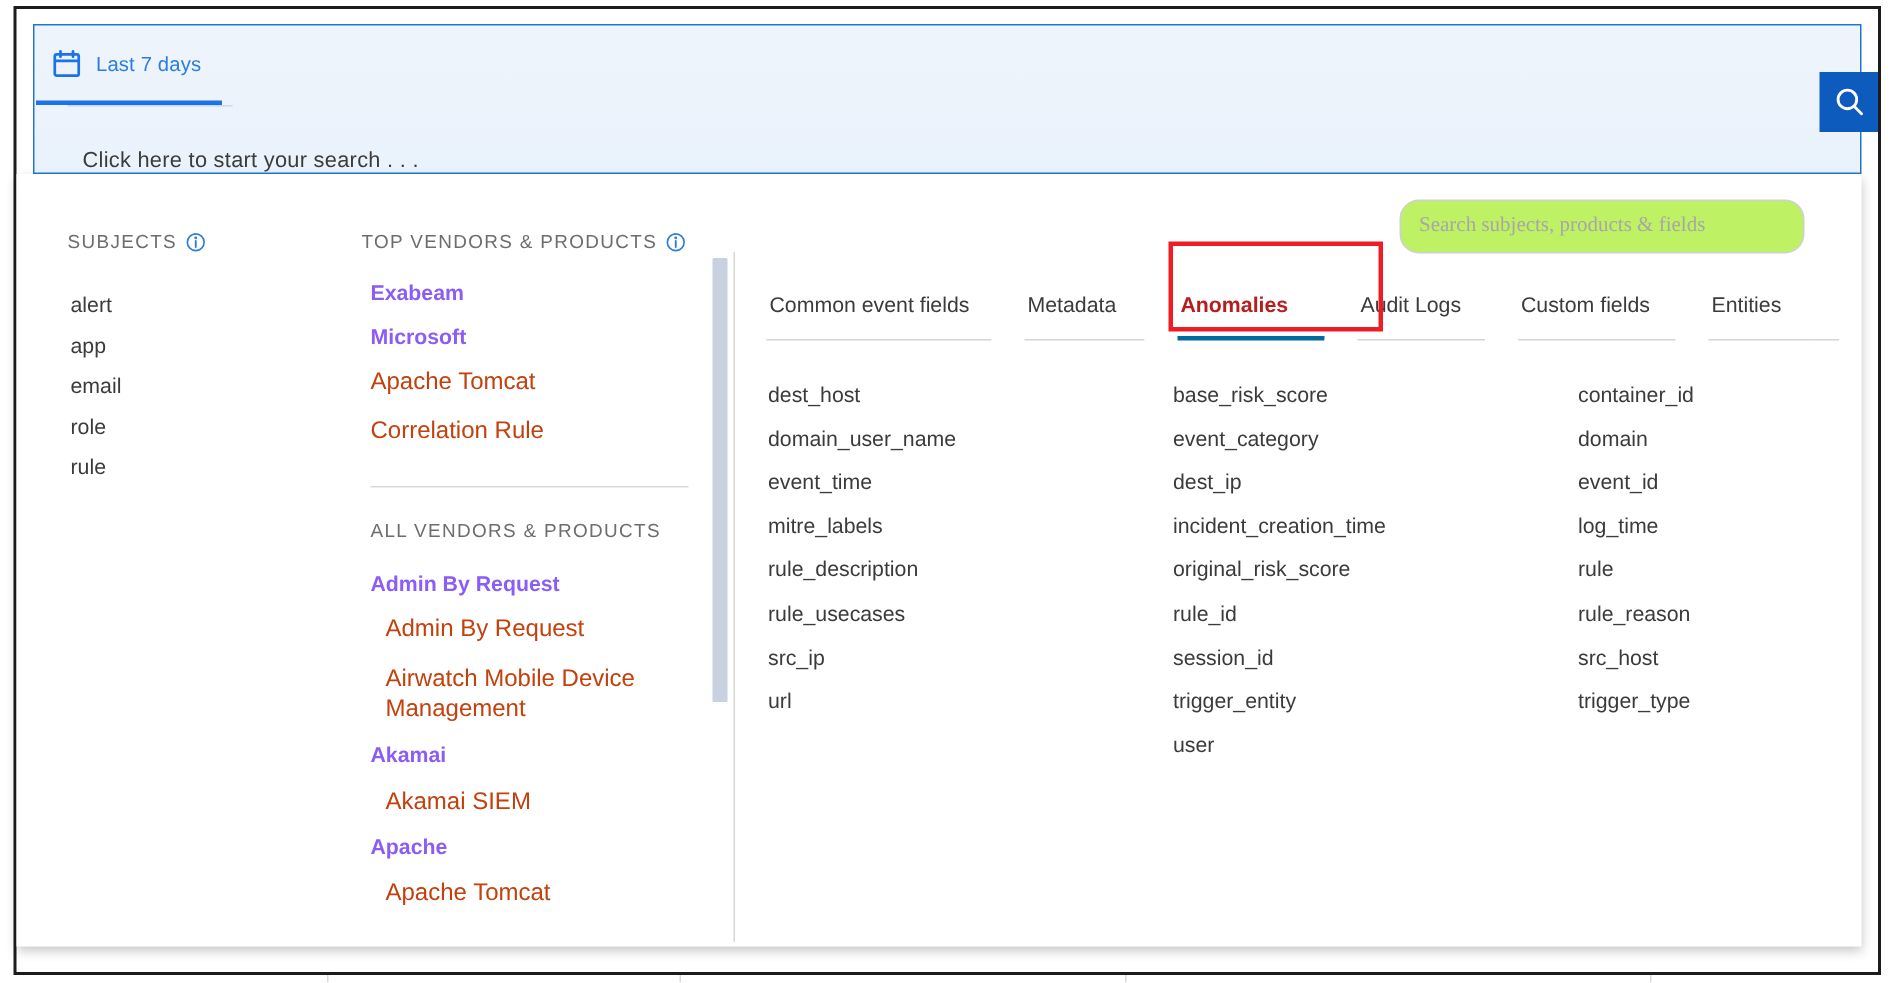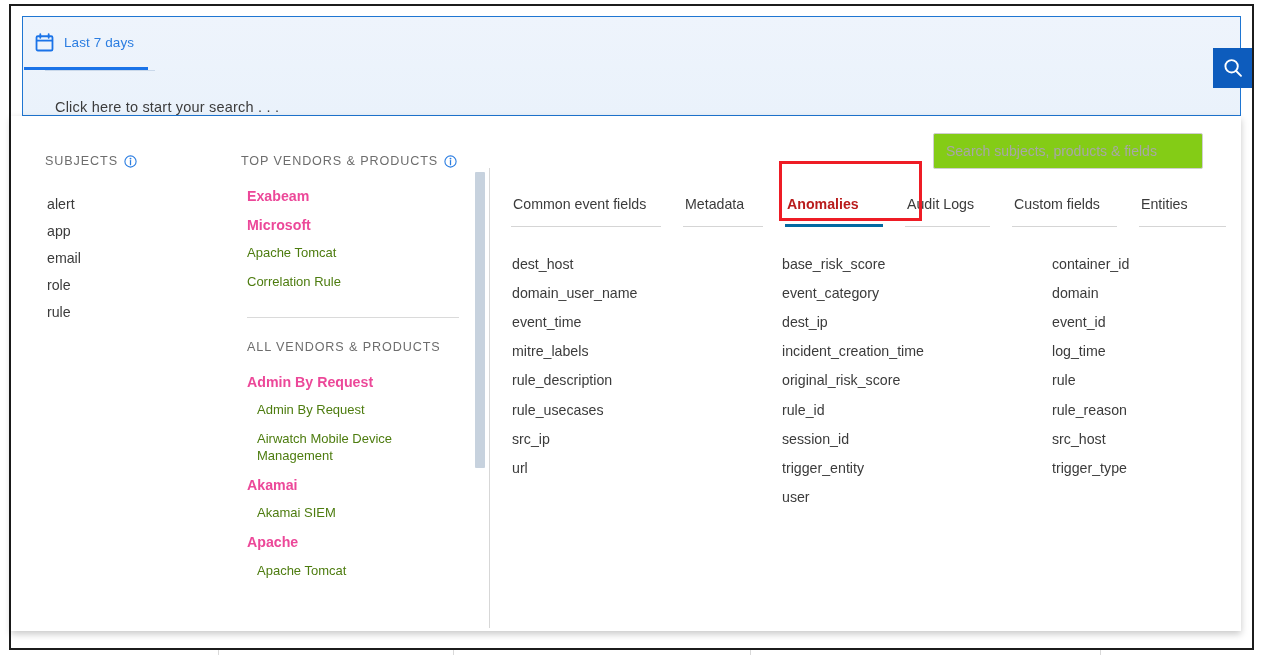--- a/index.html
+++ b/index.html
@@ -88,27 +88,27 @@
     box-shadow: 0 3px 7px rgba(0,0,0,.22);
   }
   .panel-search-wrap {
     position: absolute;
     left: 922px; top: 17px;
     width: 270px; height: 36px;
   }
   .panel-search {
     width: 100%; height: 100%;
     border: 1px solid #cfcfcf;
-    border-radius: 2px;
-    background: #84cc16;
+    border-radius: 13px;
+    background: #bef264;
     font-size: 14px;
     color: #3c3c3c;
     padding: 0 12px;
     outline: none;
-    font-family: Liberation Sans, sans-serif;
+    font-family: Liberation Serif, serif;
   }
   .panel-search::placeholder { color: #a7a7a7; }
 
   
   .cols {
     position: absolute;
     left: 0; top: 30px;
     width: 100%; height: 485px;
   }
   .col-title {
@@ -142,27 +142,27 @@
   .vendor-scroll {
     margin-top: 14px;
     height: 440px;
     position: relative;
     padding-right: 14px;
     overflow: hidden;
   }
   .vendor-name {
     font-size: 14.2px;
     font-weight: bold;
-    color: #ec4899;
+    color: #8b5cf6;
     padding: 6.2px 0 6.2px 6px;
     cursor: pointer;
   }
   .vendor-product {
-    font-size: 13px;
-    color: #4d7c0f;
+    font-size: 16px;
+    color: #c2410c;
     padding: 6.2px 0 6.2px 16px;
     cursor: pointer;
     line-height: 1.28;
   }
   .top-divider {
     height: 1px;
     background: #dadada;
     margin: 20px 8px 22px 6px;
   }
   .all-title {

